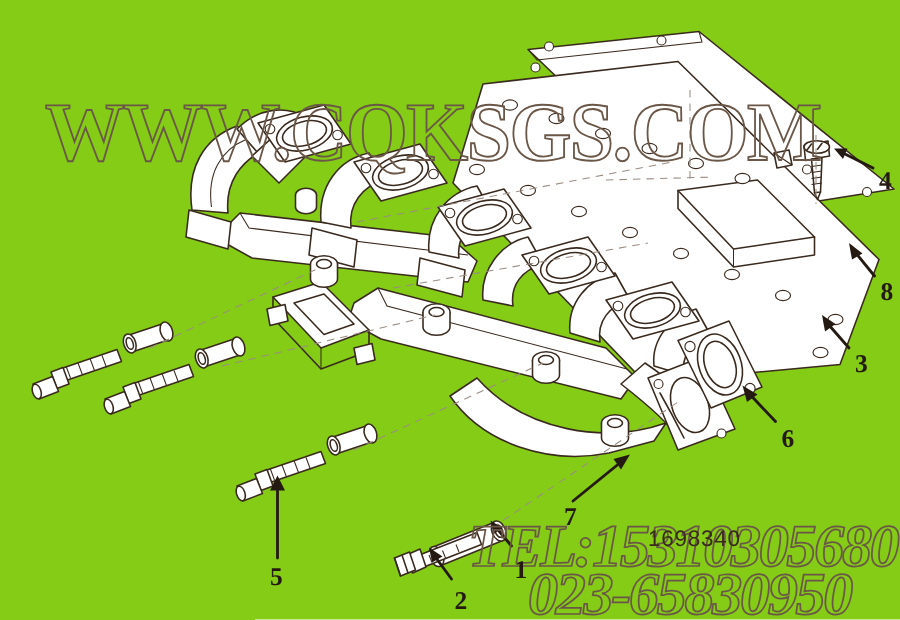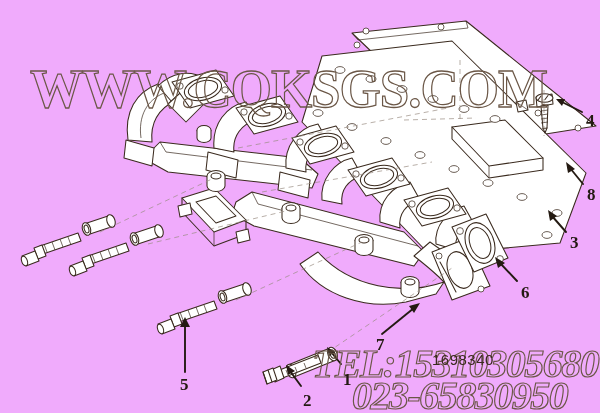--- a/index.html
+++ b/index.html
@@ -1,18 +1,18 @@
 <!DOCTYPE html>
 <html><head>
 <meta charset="utf-8">
 <style>
   html,body{margin:0;padding:0;background:#fff;}
   body{width:600px;height:413px;overflow:hidden;
        font-family:"Liberation Serif",serif;}
-  #stage{position:relative;width:600px;height:413px;background:#f0abfc;overflow:hidden;}
+  #stage{position:relative;width:600px;height:413px;background:#84cc16;overflow:hidden;}
 
   
   #drawing{position:absolute;left:0;top:0;width:600px;height:413px;}
   #drawing svg{display:block;width:600px;height:413px;}
 
   
   .callout{
     position:absolute;
     font-family:"Liberation Serif",serif;
     font-size:17px;

